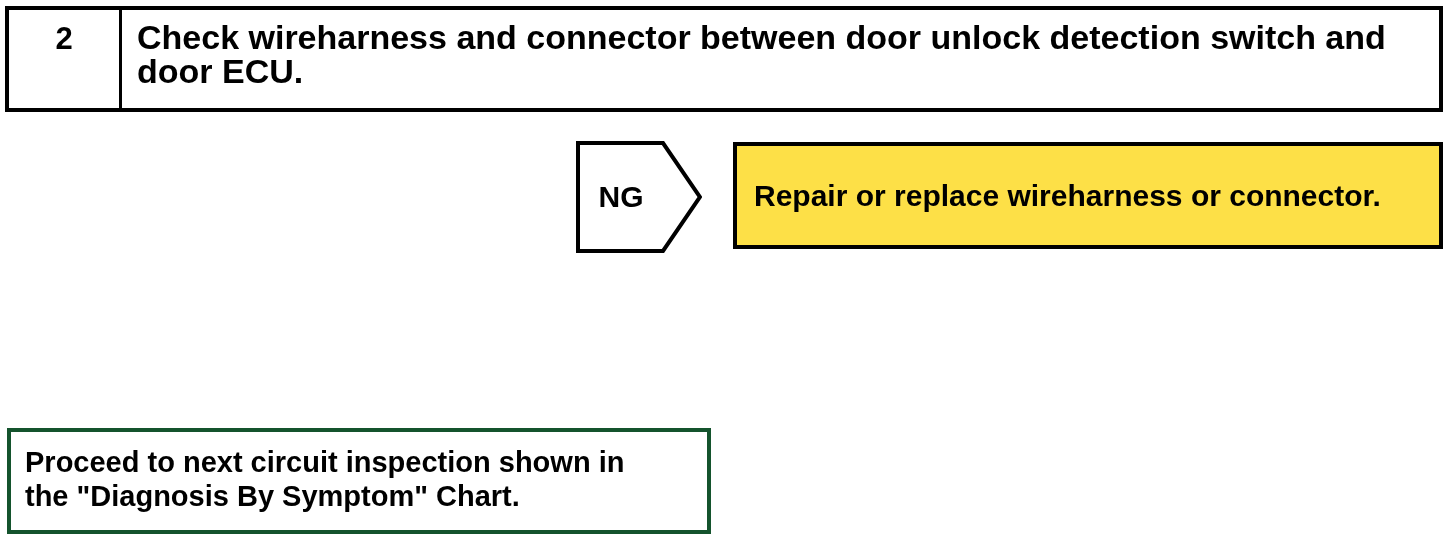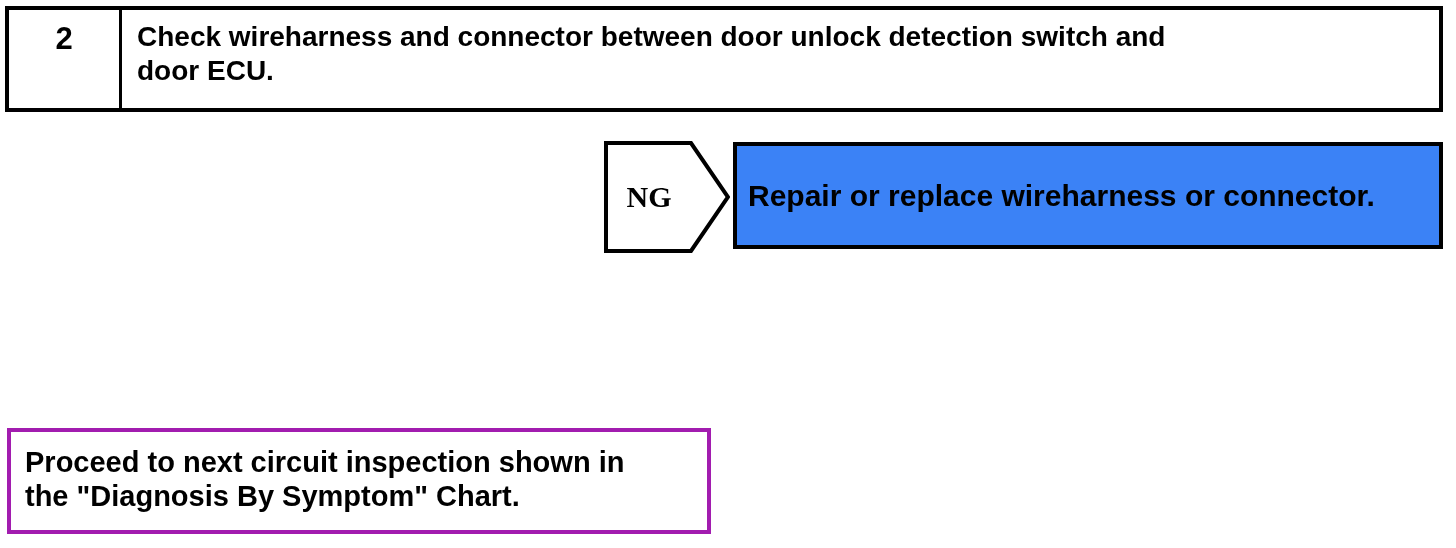--- a/index.html
+++ b/index.html
@@ -39,34 +39,33 @@
     box-sizing: border-box;
     display: flex;
     justify-content: center;
     padding-top: 11px;
     font-size: 31px;
     font-weight: bold;
   }
   .step-text-cell {
     flex: 1;
     padding: 10px 14px 0 15px;
-    font-size: 28px;
+    font-size: 34px;
     font-weight: bold;
     line-height: 34px;
   }
   .step-text-cell span { display: block; }
 
   
   .ng-shape-wrap {
     position: absolute;
-    left: 604px;
+    left: 576px;
     top: 141px;
     width: 126px;
     height: 112px;
-    font-family: Liberation Serif, serif;
   }
   .ng-shape-wrap svg { display: block; }
   .ng-label {
     position: absolute;
     left: 0;
     top: 0;
     width: 90px;
     height: 112px;
     display: flex;
     align-items: center;
@@ -76,25 +75,25 @@
   }
 
   
   .repair-box {
     position: absolute;
     left: 733px;
     top: 142px;
     width: 710px;
     height: 107px;
     border: 4px solid #000;
-    background: #3b82f6;
+    background: #fde047;
     box-sizing: border-box;
     display: flex;
     align-items: center;
-    padding-left: 11px;
+    padding-left: 17px;
     font-size: 30px;
     font-weight: bold;
   }
 
   
   .ok-shape-wrap {
     position: absolute;
     left: 5px;
     top: 265px;
     width: 140px;
@@ -114,21 +113,21 @@
     font-weight: bold;
   }
 
   
   .proceed-box {
     position: absolute;
     left: 7px;
     top: 428px;
     width: 704px;
     height: 106px;
-    border: 4px solid #a21caf;
+    border: 4px solid #14532d;
     background: #fff;
     box-sizing: border-box;
     padding: 13px 10px 0 14px;
     font-size: 29px;
     font-weight: bold;
     line-height: 34px;
   }
   .proceed-box span { display: block; }
 </style>
 </head>

